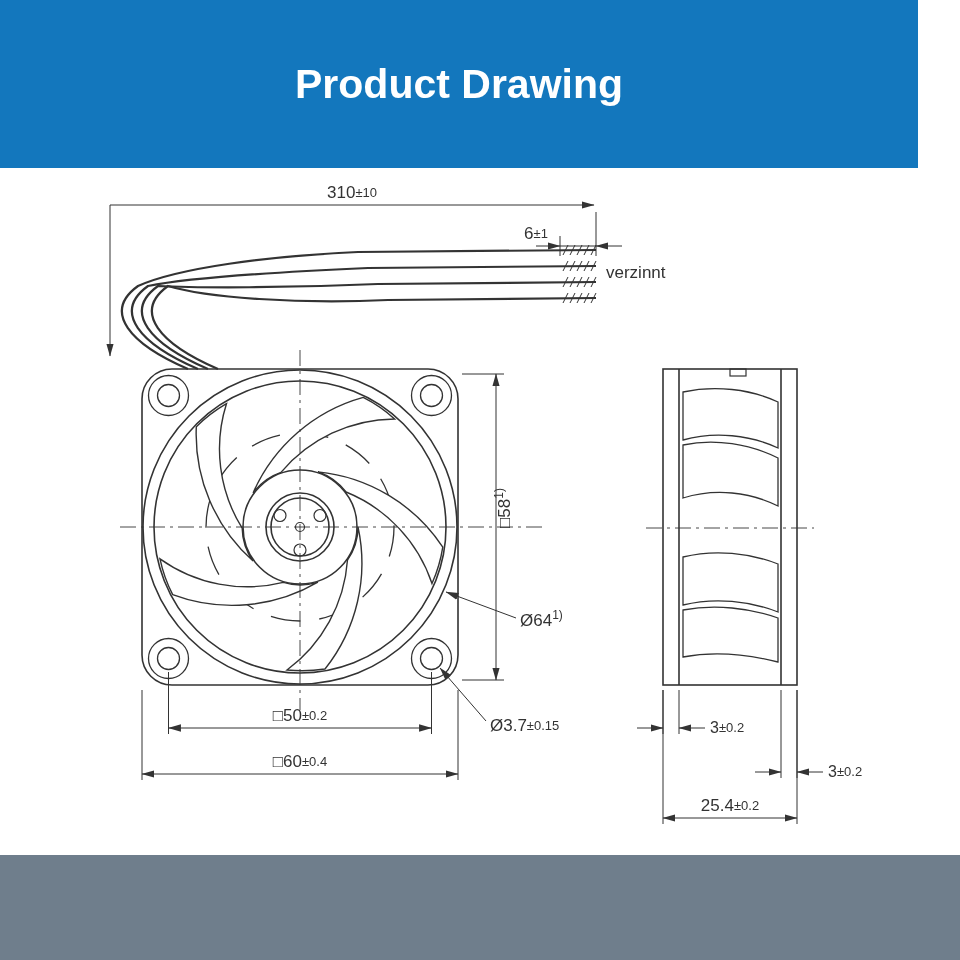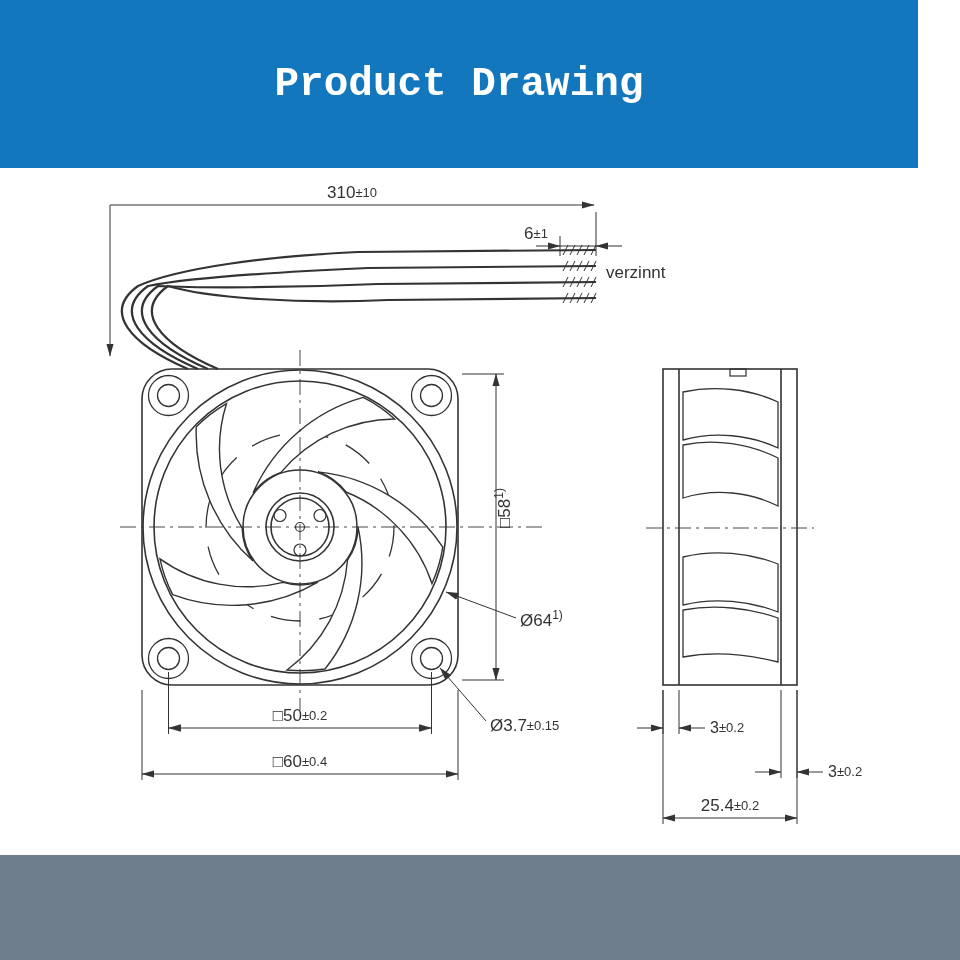--- a/index.html
+++ b/index.html
@@ -9,21 +9,21 @@
     font-family:"Liberation Sans", sans-serif;
     overflow:hidden;
   }
   .header {
     position:absolute; top:0; left:0; width:918px; height:168px;
     background:var(--header_bg,#1377BD);
     display:flex; align-items:center; justify-content:center;
   }
   .header h1 {
     margin:16px; color:var(--title_color,#fff);
-    font-size:41px; font-weight:bold;font-family:Liberation Mono, monospace;
+    font-size:41px; font-weight:bold;
   }
   .footer {
     position:absolute; left:0; bottom:0; width:960px; height:105px;
     background:var(--footer_bg,#6F7E8C);
   }
   svg.drawing { position:absolute; top:0; left:0; color:var(--line,#333); }
   svg text { fill:var(--line,#222); stroke:none; font-family:"Liberation Sans", sans-serif; }
   .dim-text { font-size:17px; }
   .dim-text-sm { font-size:16px; }
   .tol { font-size:13px; }

